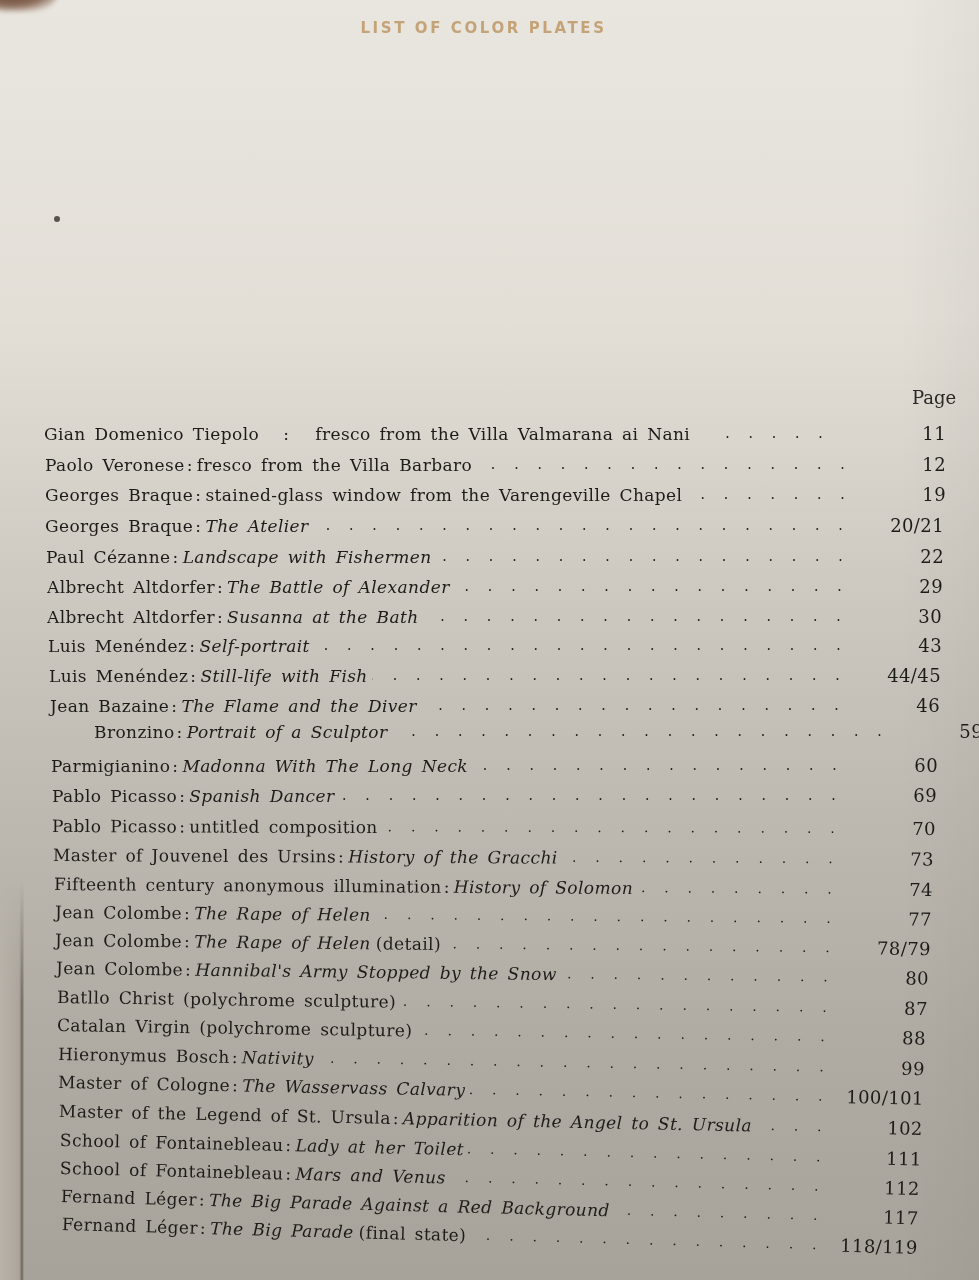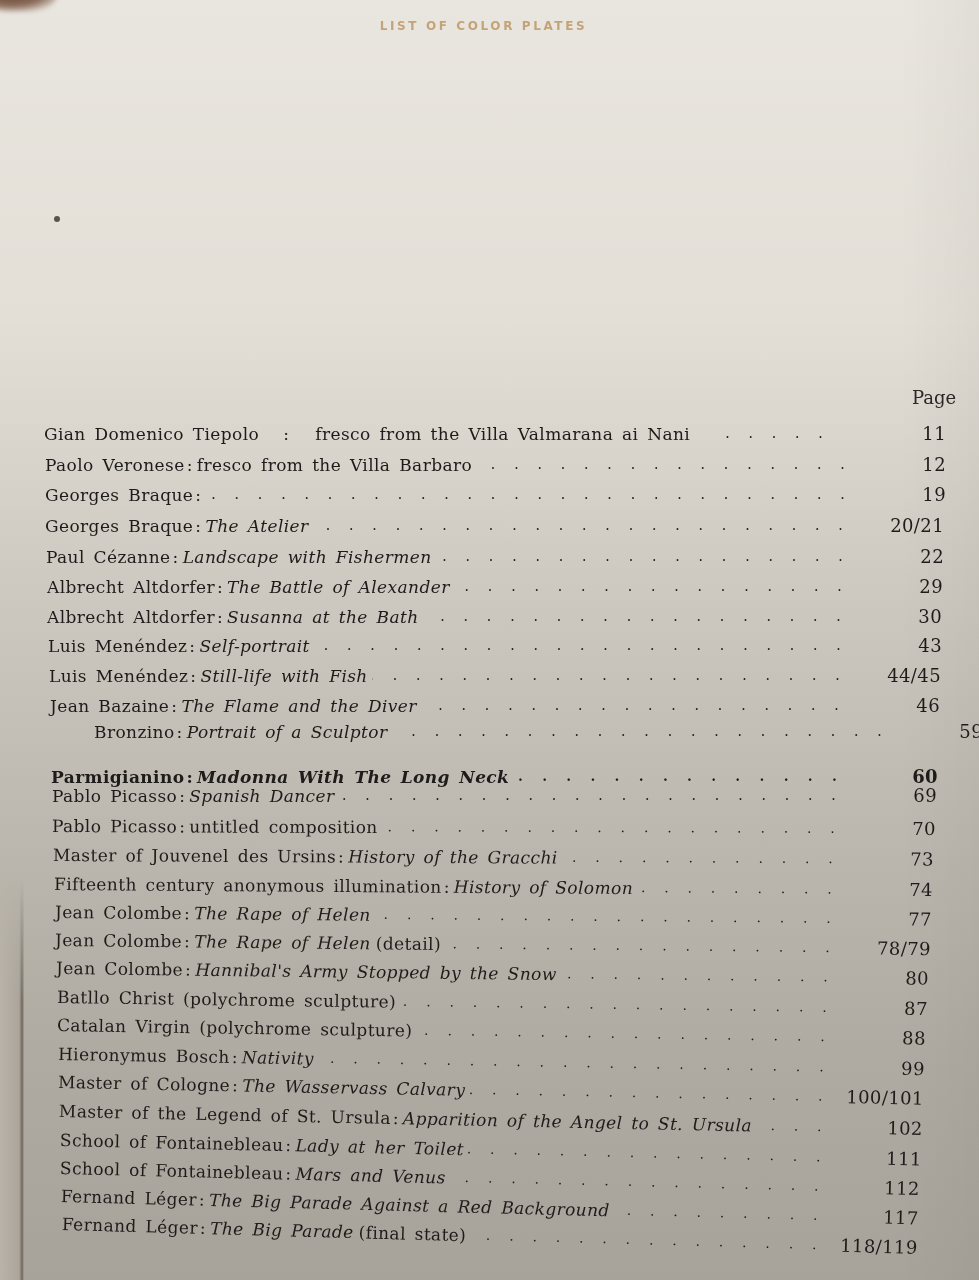--- a/index.html
+++ b/index.html
@@ -38,21 +38,21 @@
       -webkit-mask-image: linear-gradient(180deg, rgba(0,0,0,0) 0%, #000 30%);
       mask-image: linear-gradient(180deg, rgba(0,0,0,0) 0%, #000 30%);
     }
     .page-title {
       position: absolute;
       top: 19px;
       left: 0; right: 0;
       text-align: center;
       font-family: "DejaVu Sans", "Liberation Sans", sans-serif;
       font-weight: bold;
-      font-size: 12px;
+      font-size: 15px;
       letter-spacing: 2.6px;
       color: #c4a378;
       padding-right: 12px;
     }
     .stray-mark {
       position: absolute;
       left: 54px; top: 216px;
       width: 6px; height: 6px;
       border-radius: 50%;
       background: #5a534b;
@@ -133,20 +133,21 @@
     <div class="plate-row" style="top: 34px; left: 45px; width: 901px;">
       <span class="artist">Paolo Veronese</span>
       <span class="sep">:</span>
       <span class="title-plain">fresco from the Villa Barbaro</span>
       <span class="leader"></span>
       <span class="page-num">12</span>
     </div>
     <div class="plate-row" style="top: 64px; left: 45px; width: 901px;">
       <span class="artist">Georges Braque</span>
       <span class="sep">:</span>
+      <span class="title-plain">stained-glass window from the Varengeville Chapel</span>
       <span class="leader"></span>
       <span class="page-num">19</span>
     </div>
     <div class="plate-row" style="top: 95px; left: 45px; width: 899px;">
       <span class="artist">Georges Braque</span>
       <span class="sep">:</span>
       <span class="title-italic">The Atelier</span>
       <span class="leader"></span>
       <span class="page-num">20/21</span>
     </div>
@@ -192,21 +193,21 @@
       <span class="leader"></span>
       <span class="page-num">46</span>
     </div>
     <div class="plate-row" style="top: 301px; left: 50px; width: 889px; margin-left: 44px;">
       <span class="artist">Bronzino</span>
       <span class="sep">:</span>
       <span class="title-italic">Portrait of a Sculptor</span>
       <span class="leader"></span>
       <span class="page-num">59</span>
     </div>
-    <div class="plate-row" style="top: 346px; left: 51px; width: 887px; font-weight: bold;">
+    <div class="plate-row" style="top: 335px; left: 51px; width: 887px;">
       <span class="artist">Parmigianino</span>
       <span class="sep">:</span>
       <span class="title-italic">Madonna With The Long Neck</span>
       <span class="leader"></span>
       <span class="page-num">60</span>
     </div>
     <div class="plate-row" style="top: 365px; left: 52px; width: 885px;">
       <span class="artist">Pablo Picasso</span>
       <span class="sep">:</span>
       <span class="title-italic">Spanish Dancer</span>

